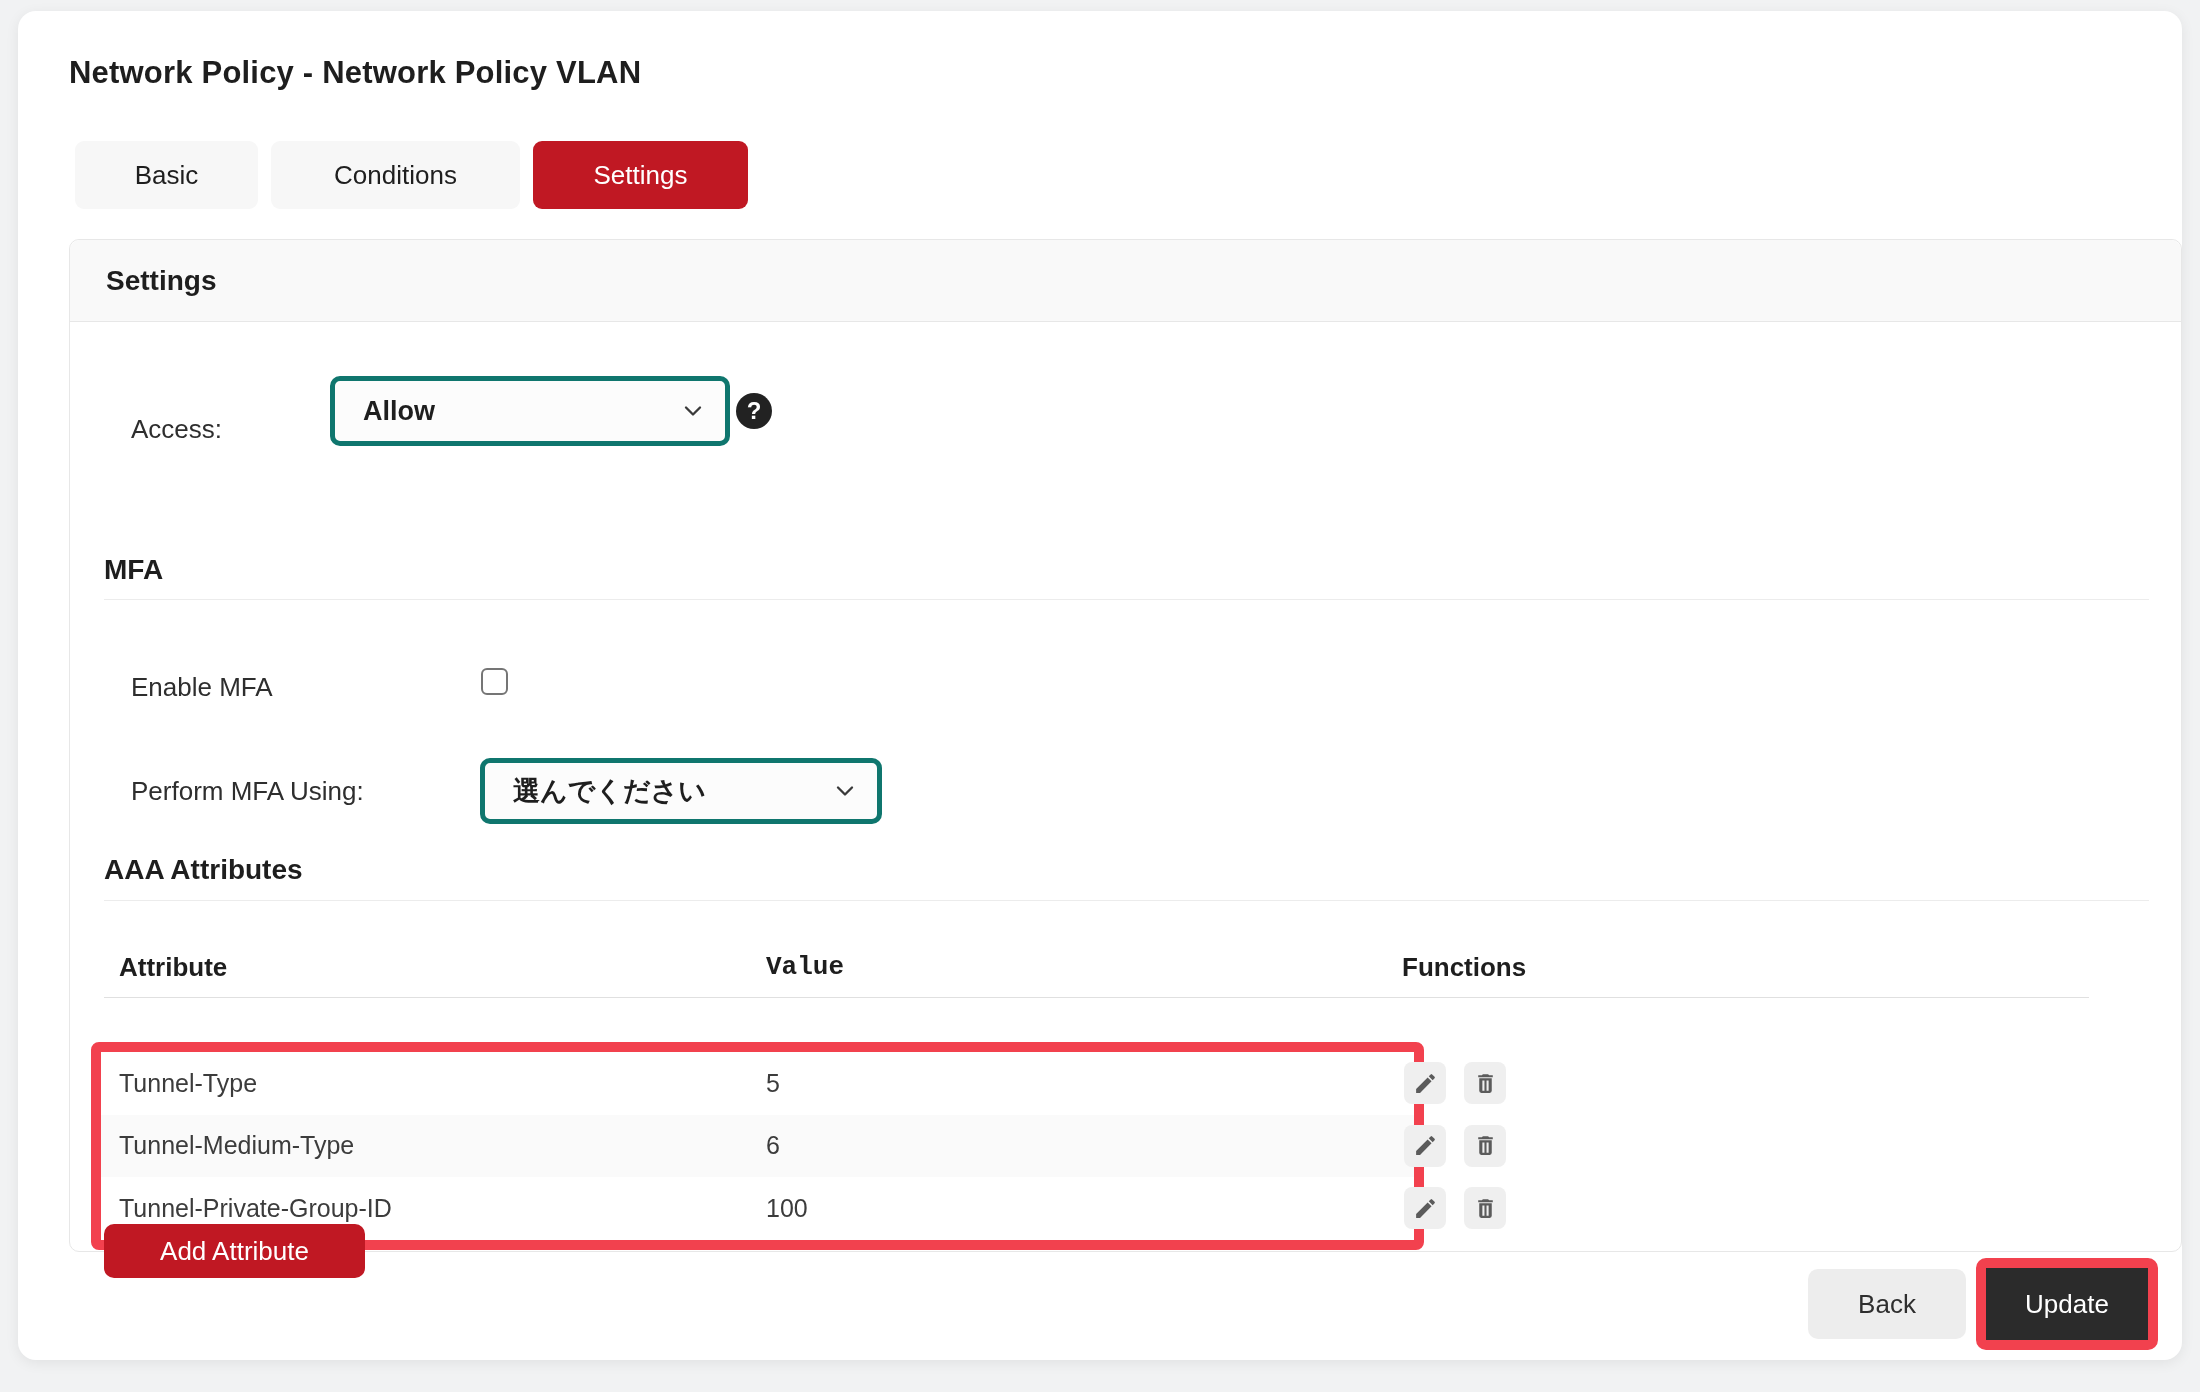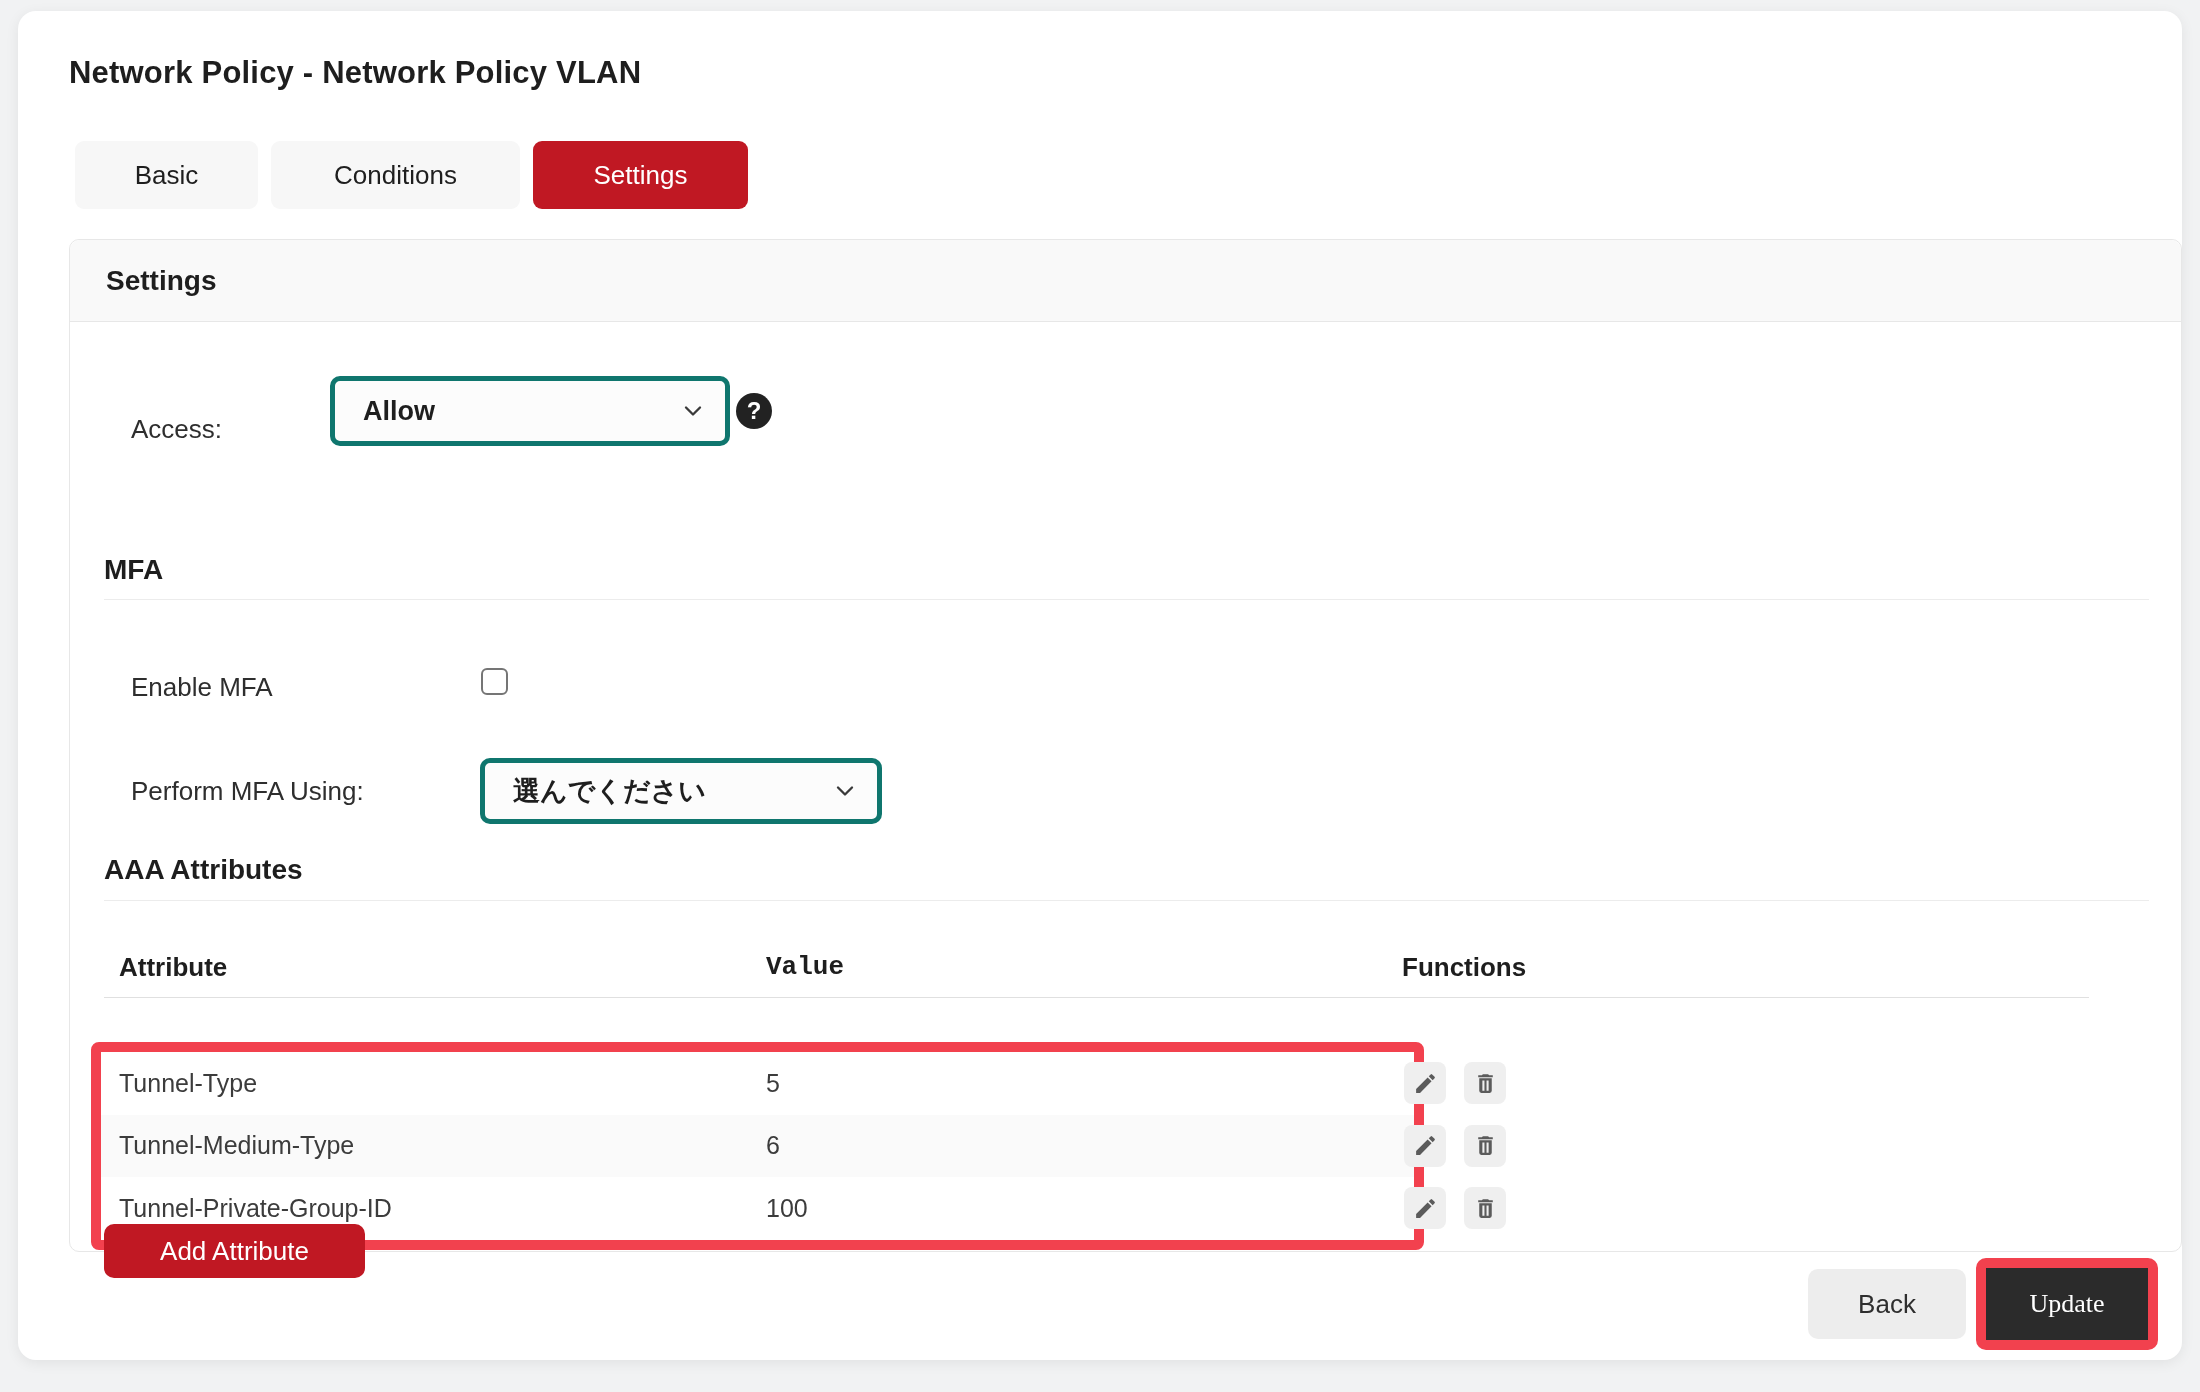--- a/index.html
+++ b/index.html
@@ -222,16 +222,16 @@
   </div>
 </div>
       </div>
 
       <button class="add-attribute-btn">Add Attribute</button>
     </div>
   </div>
 
   <button class="back-btn">Back</button>
   <div class="update-highlight">
-    <button class="update-btn" style="background: rgb(43, 43, 43); font-family: Liberation Serif, serif;">Update</button>
+    <button class="update-btn" style="background: rgb(43, 43, 43);">Update</button>
   </div>
 
 </div>
 
 </body></html>

